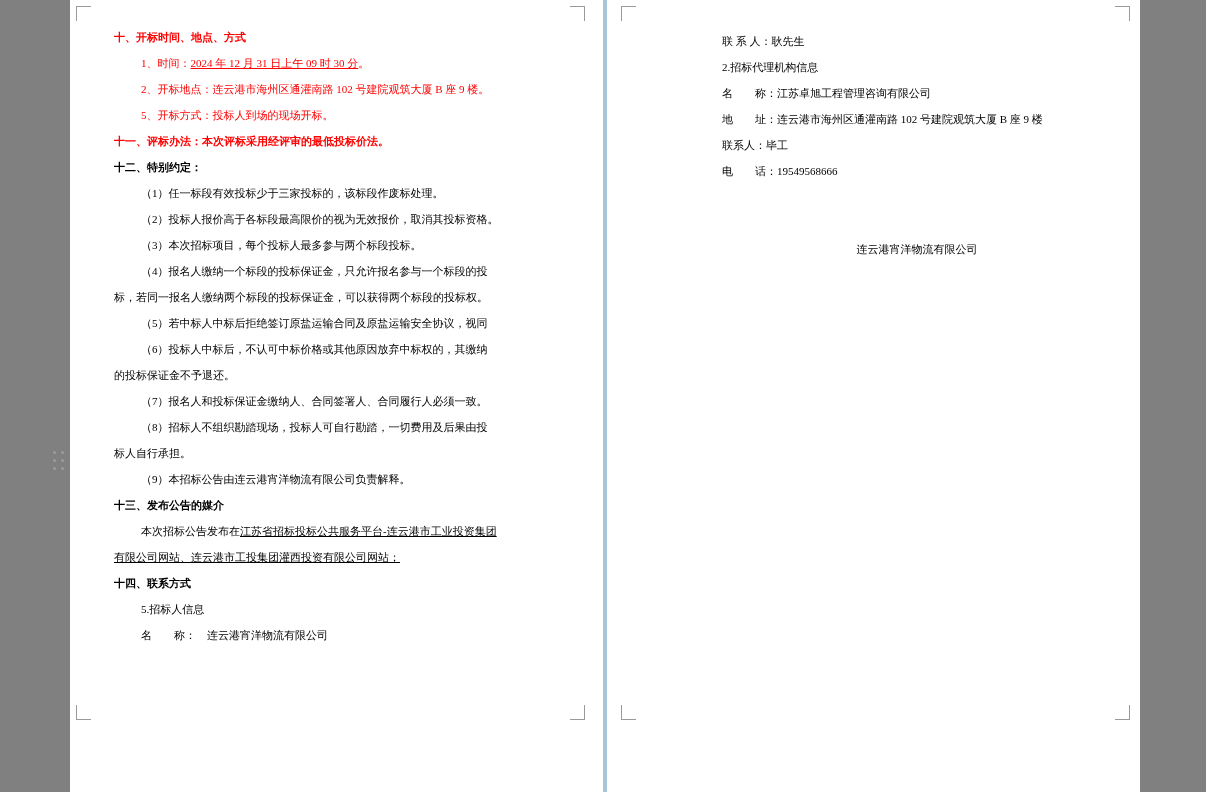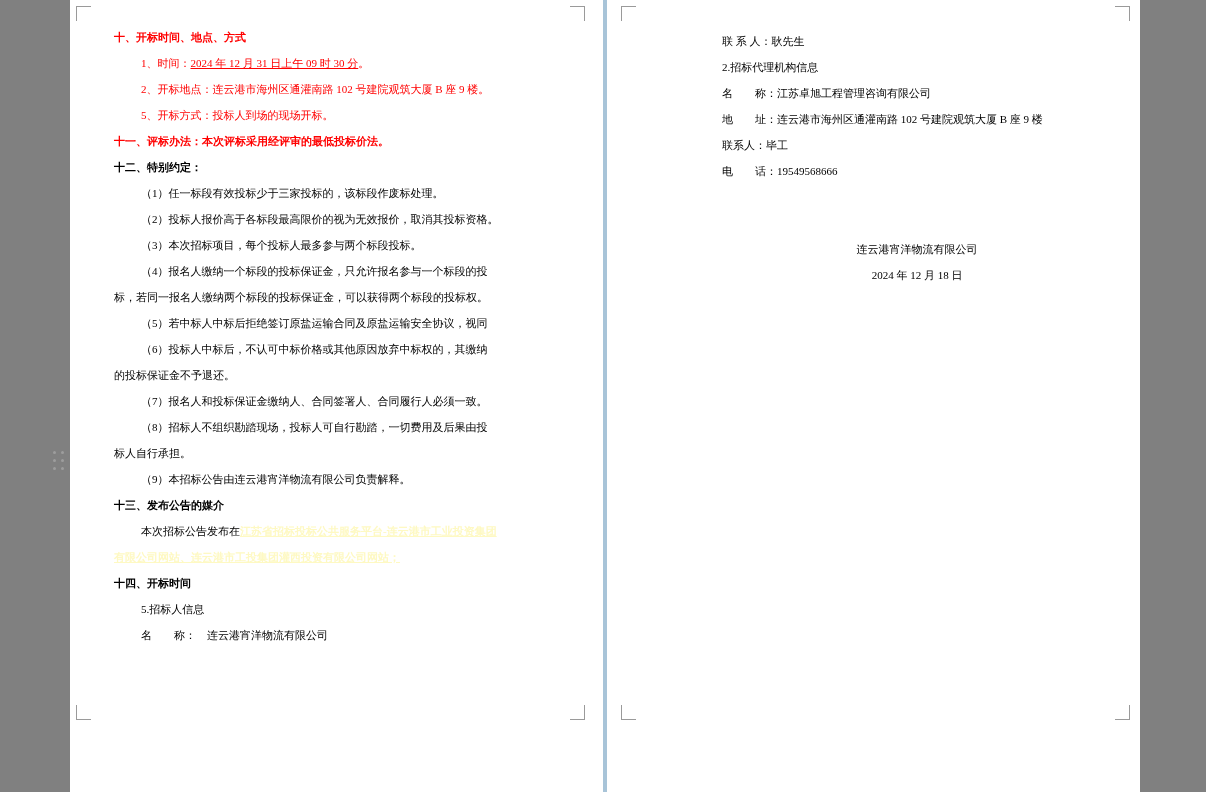--- a/index.html
+++ b/index.html
@@ -95,22 +95,22 @@
     height: 26px;
     white-space: nowrap;
   }
   .red { color: #ff0000; }
   .bold { font-weight: bold; }
   .u { text-decoration: underline; }
   .indent1 { padding-left: 27px; }
   .center { text-align: center; width: 390px; }
   .spacer { height: 26px; }
   .blue-bold-u {
-    color: #fef9c3;
-    font-weight: bold;
+    color: #000000;
+    font-weight: normal;
     text-decoration: underline;
   }
   
   .drag-handle {
     position: absolute;
     left: 50px;
     top: 450px;
     width: 18px;
     height: 22px;
     display: grid;
@@ -167,36 +167,35 @@
     <div class="line indent1">（5）若中标人中标后拒绝签订原盐运输合同及原盐运输安全协议，视同</div>
     <div class="line indent1">（6）投标人中标后，不认可中标价格或其他原因放弃中标权的，其缴纳</div>
     <div class="line">的投标保证金不予退还。</div>
     <div class="line indent1">（7）报名人和投标保证金缴纳人、合同签署人、合同履行人必须一致。</div>
     <div class="line indent1">（8）招标人不组织勘踏现场，投标人可自行勘踏，一切费用及后果由投</div>
     <div class="line">标人自行承担。</div>
     <div class="line indent1">（9）本招标公告由连云港宵洋物流有限公司负责解释。</div>
     <div class="line bold">十三、发布公告的媒介</div>
     <div class="line indent1"><span>本次招标公告发布在</span><span class="blue-bold-u">江苏省招标投标公共服务平台-连云港市工业投资集团</span></div>
     <div class="line blue-bold-u">有限公司网站、连云港市工投集团灌西投资有限公司网站；</div>
-    <div class="line bold">十四、开标时间</div>
+    <div class="line bold">十四、联系方式</div>
     <div class="line indent1">5.招标人信息</div>
     <div class="line indent1">名　　称：　连云港宵洋物流有限公司</div>
   </div>
 
   <div class="body-text right-col">
     <div class="line">联 系 人：耿先生</div>
     <div class="line">2.招标代理机构信息</div>
     <div class="line">名　　称：江苏卓旭工程管理咨询有限公司</div>
     <div class="line">地　　址：连云港市海州区通灌南路 102 号建院观筑大厦 B 座 9 楼</div>
     <div class="line">联系人：毕工</div>
     <div class="line">电　　话：19549568666</div>
     <div class="spacer"></div>
     <div class="spacer"></div>
     <div class="line center">连云港宵洋物流有限公司</div>
-    <div class="line center">2024 年 12 月 18 日</div>
   </div>
 
   <div class="drag-handle">
     <i></i>
     <i></i>
     <i></i>
     <i></i>
     <i></i>
     <i></i>
   </div>

